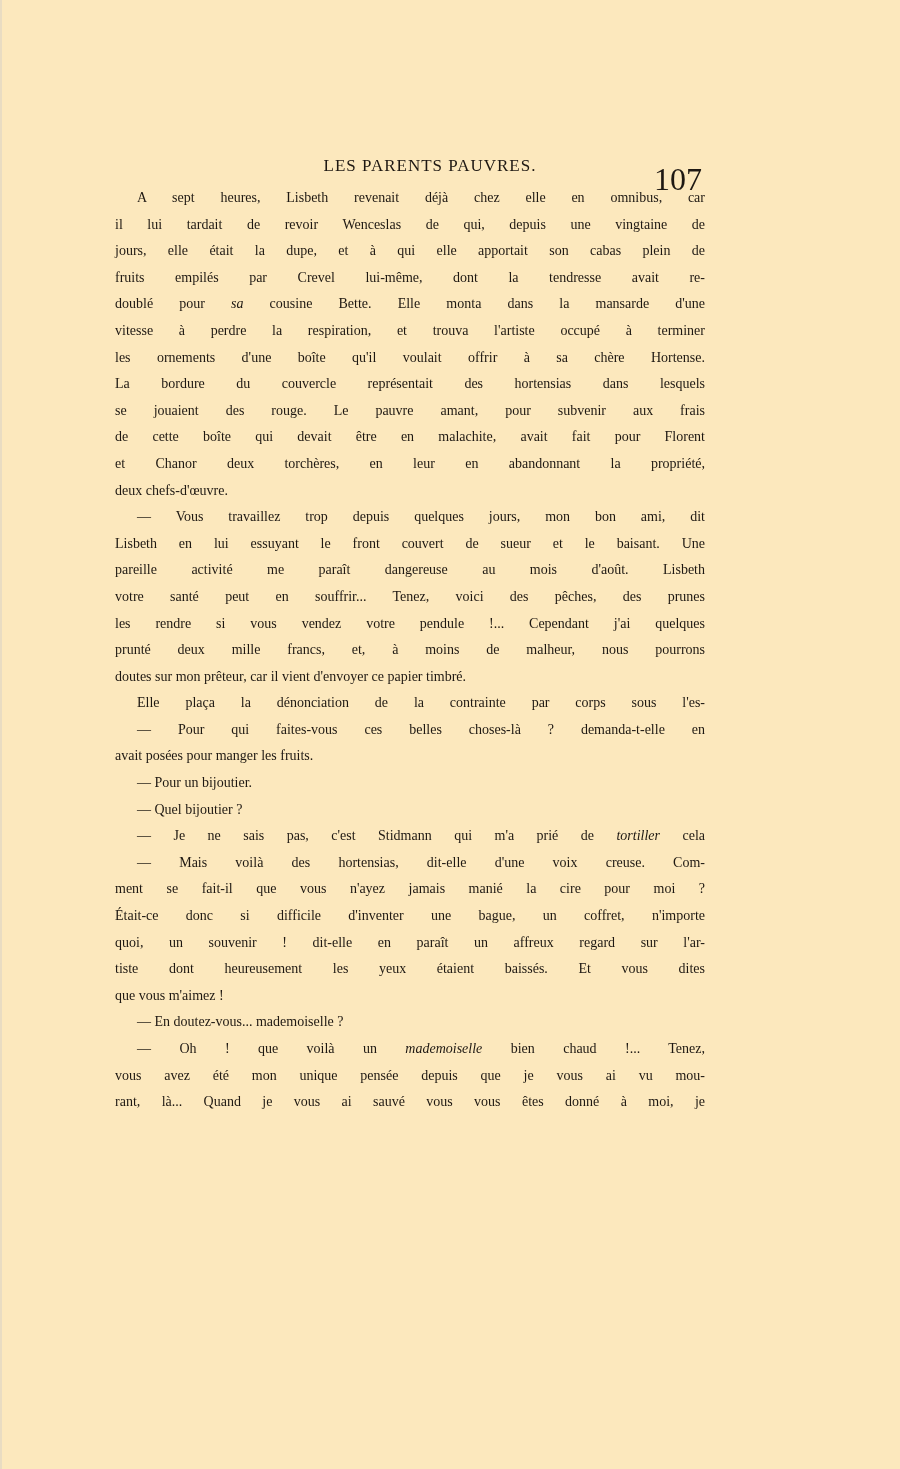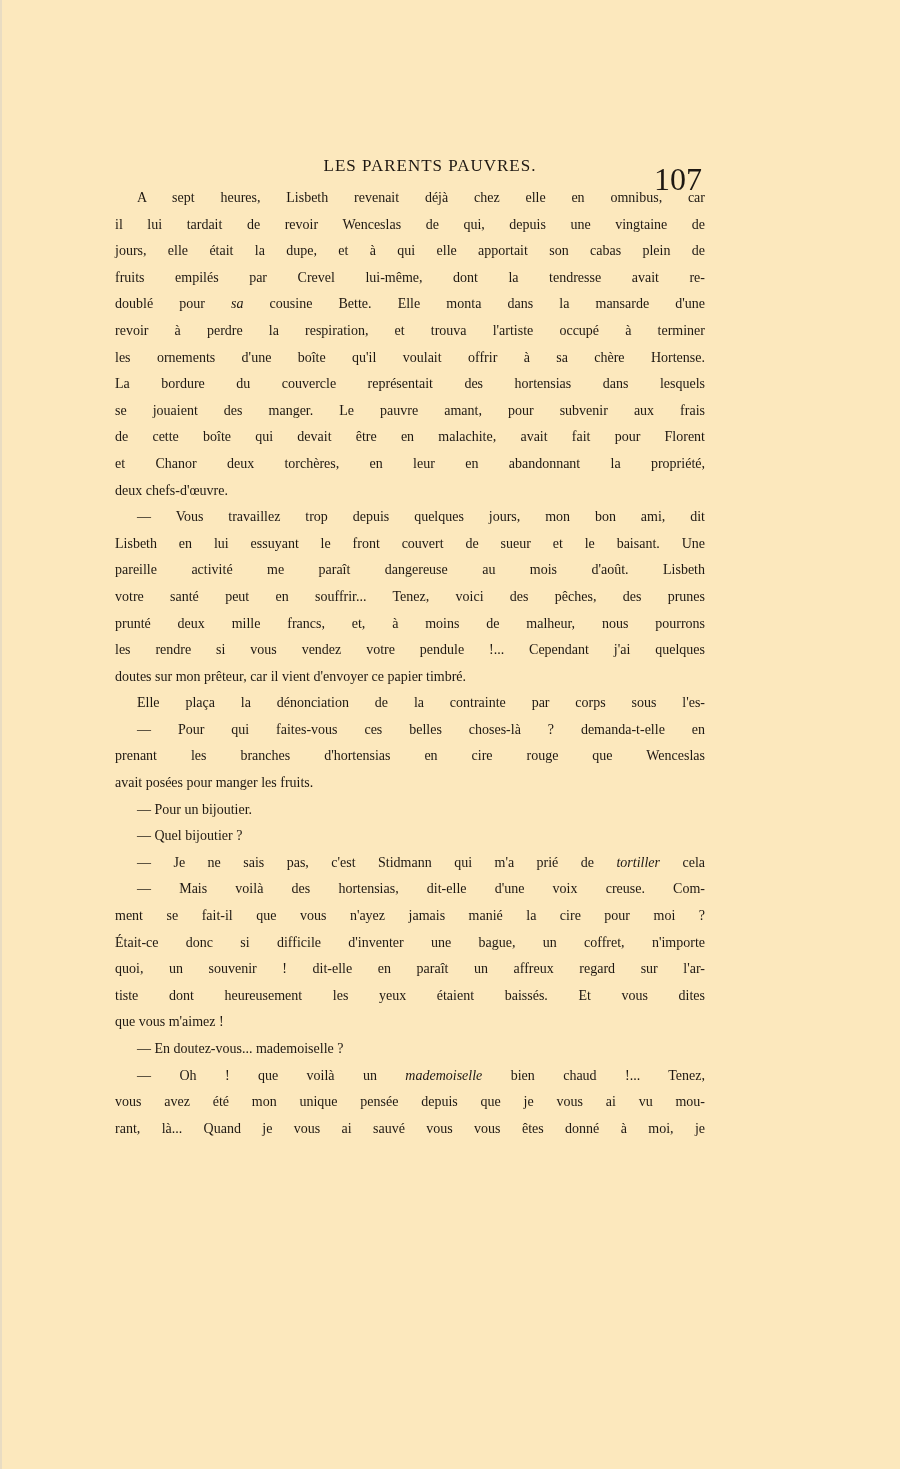--- a/index.html
+++ b/index.html
@@ -43,37 +43,36 @@
   <div class="running-head">
     <div class="head-title">LES PARENTS PAUVRES.</div>
     <div class="page-num">107</div>
   </div>
   <div class="text" id="body-text">
       <span class="line indent">A sept heures, Lisbeth revenait déjà chez elle en omnibus, car</span>
       <span class="line">il lui tardait de revoir Wenceslas de qui, depuis une vingtaine de</span>
       <span class="line">jours, elle était la dupe, et à qui elle apportait son cabas plein de</span>
       <span class="line">fruits empilés par Crevel lui-même, dont la tendresse avait re-</span>
       <span class="line"><span>doublé pour </span><i>sa</i><span> cousine Bette. Elle monta dans la mansarde d'une</span></span>
-      <span class="line">revoir à perdre la respiration, et trouva l'artiste occupé à terminer</span>
+      <span class="line">vitesse à perdre la respiration, et trouva l'artiste occupé à terminer</span>
       <span class="line">les ornements d'une boîte qu'il voulait offrir à sa chère Hortense.</span>
       <span class="line">La bordure du couvercle représentait des hortensias dans lesquels</span>
-      <span class="line">se jouaient des manger. Le pauvre amant, pour subvenir aux frais</span>
+      <span class="line">se jouaient des rouge. Le pauvre amant, pour subvenir aux frais</span>
       <span class="line">de cette boîte qui devait être en malachite, avait fait pour Florent</span>
       <span class="line">et Chanor deux torchères, en leur en abandonnant la propriété,</span>
       <span class="line last">deux chefs-d'œuvre.</span>
       <span class="line indent">— Vous travaillez trop depuis quelques jours, mon bon ami, dit</span>
       <span class="line">Lisbeth en lui essuyant le front couvert de sueur et le baisant. Une</span>
       <span class="line">pareille activité me paraît dangereuse au mois d'août. Lisbeth</span>
       <span class="line">votre santé peut en souffrir... Tenez, voici des pêches, des prunes</span>
+      <span class="line">les rendre si vous vendez votre pendule !... Cependant j'ai quelques</span>
       <span class="line">prunté deux mille francs, et, à moins de malheur, nous pourrons</span>
-      <span class="line">les rendre si vous vendez votre pendule !... Cependant j'ai quelques</span>
       <span class="line last">doutes sur mon prêteur, car il vient d'envoyer ce papier timbré.</span>
       <span class="line indent">Elle plaça la dénonciation de la contrainte par corps sous l'es-</span>
       <span class="line indent">— Pour qui faites-vous ces belles choses-là ? demanda-t-elle en</span>
-      <span class="line">prenant les branches d'hortensias en cire rouge que Wenceslas</span>
       <span class="line last">avait posées pour manger les fruits.</span>
       <span class="line indent last">— Pour un bijoutier.</span>
       <span class="line indent last">— Quel bijoutier ?</span>
       <span class="line indent"><span>— Je ne sais pas, c'est Stidmann qui m'a prié de </span><i>tortiller</i><span> cela</span></span>
       <span class="line indent">— Mais voilà des hortensias, dit-elle d'une voix creuse. Com-</span>
       <span class="line">ment se fait-il que vous n'ayez jamais manié la cire pour moi ?</span>
       <span class="line">Était-ce donc si difficile d'inventer une bague, un coffret, n'importe</span>
       <span class="line">quoi, un souvenir ! dit-elle en paraît un affreux regard sur l'ar-</span>
       <span class="line">tiste dont heureusement les yeux étaient baissés. Et vous dites</span>
       <span class="line last">que vous m'aimez !</span>

